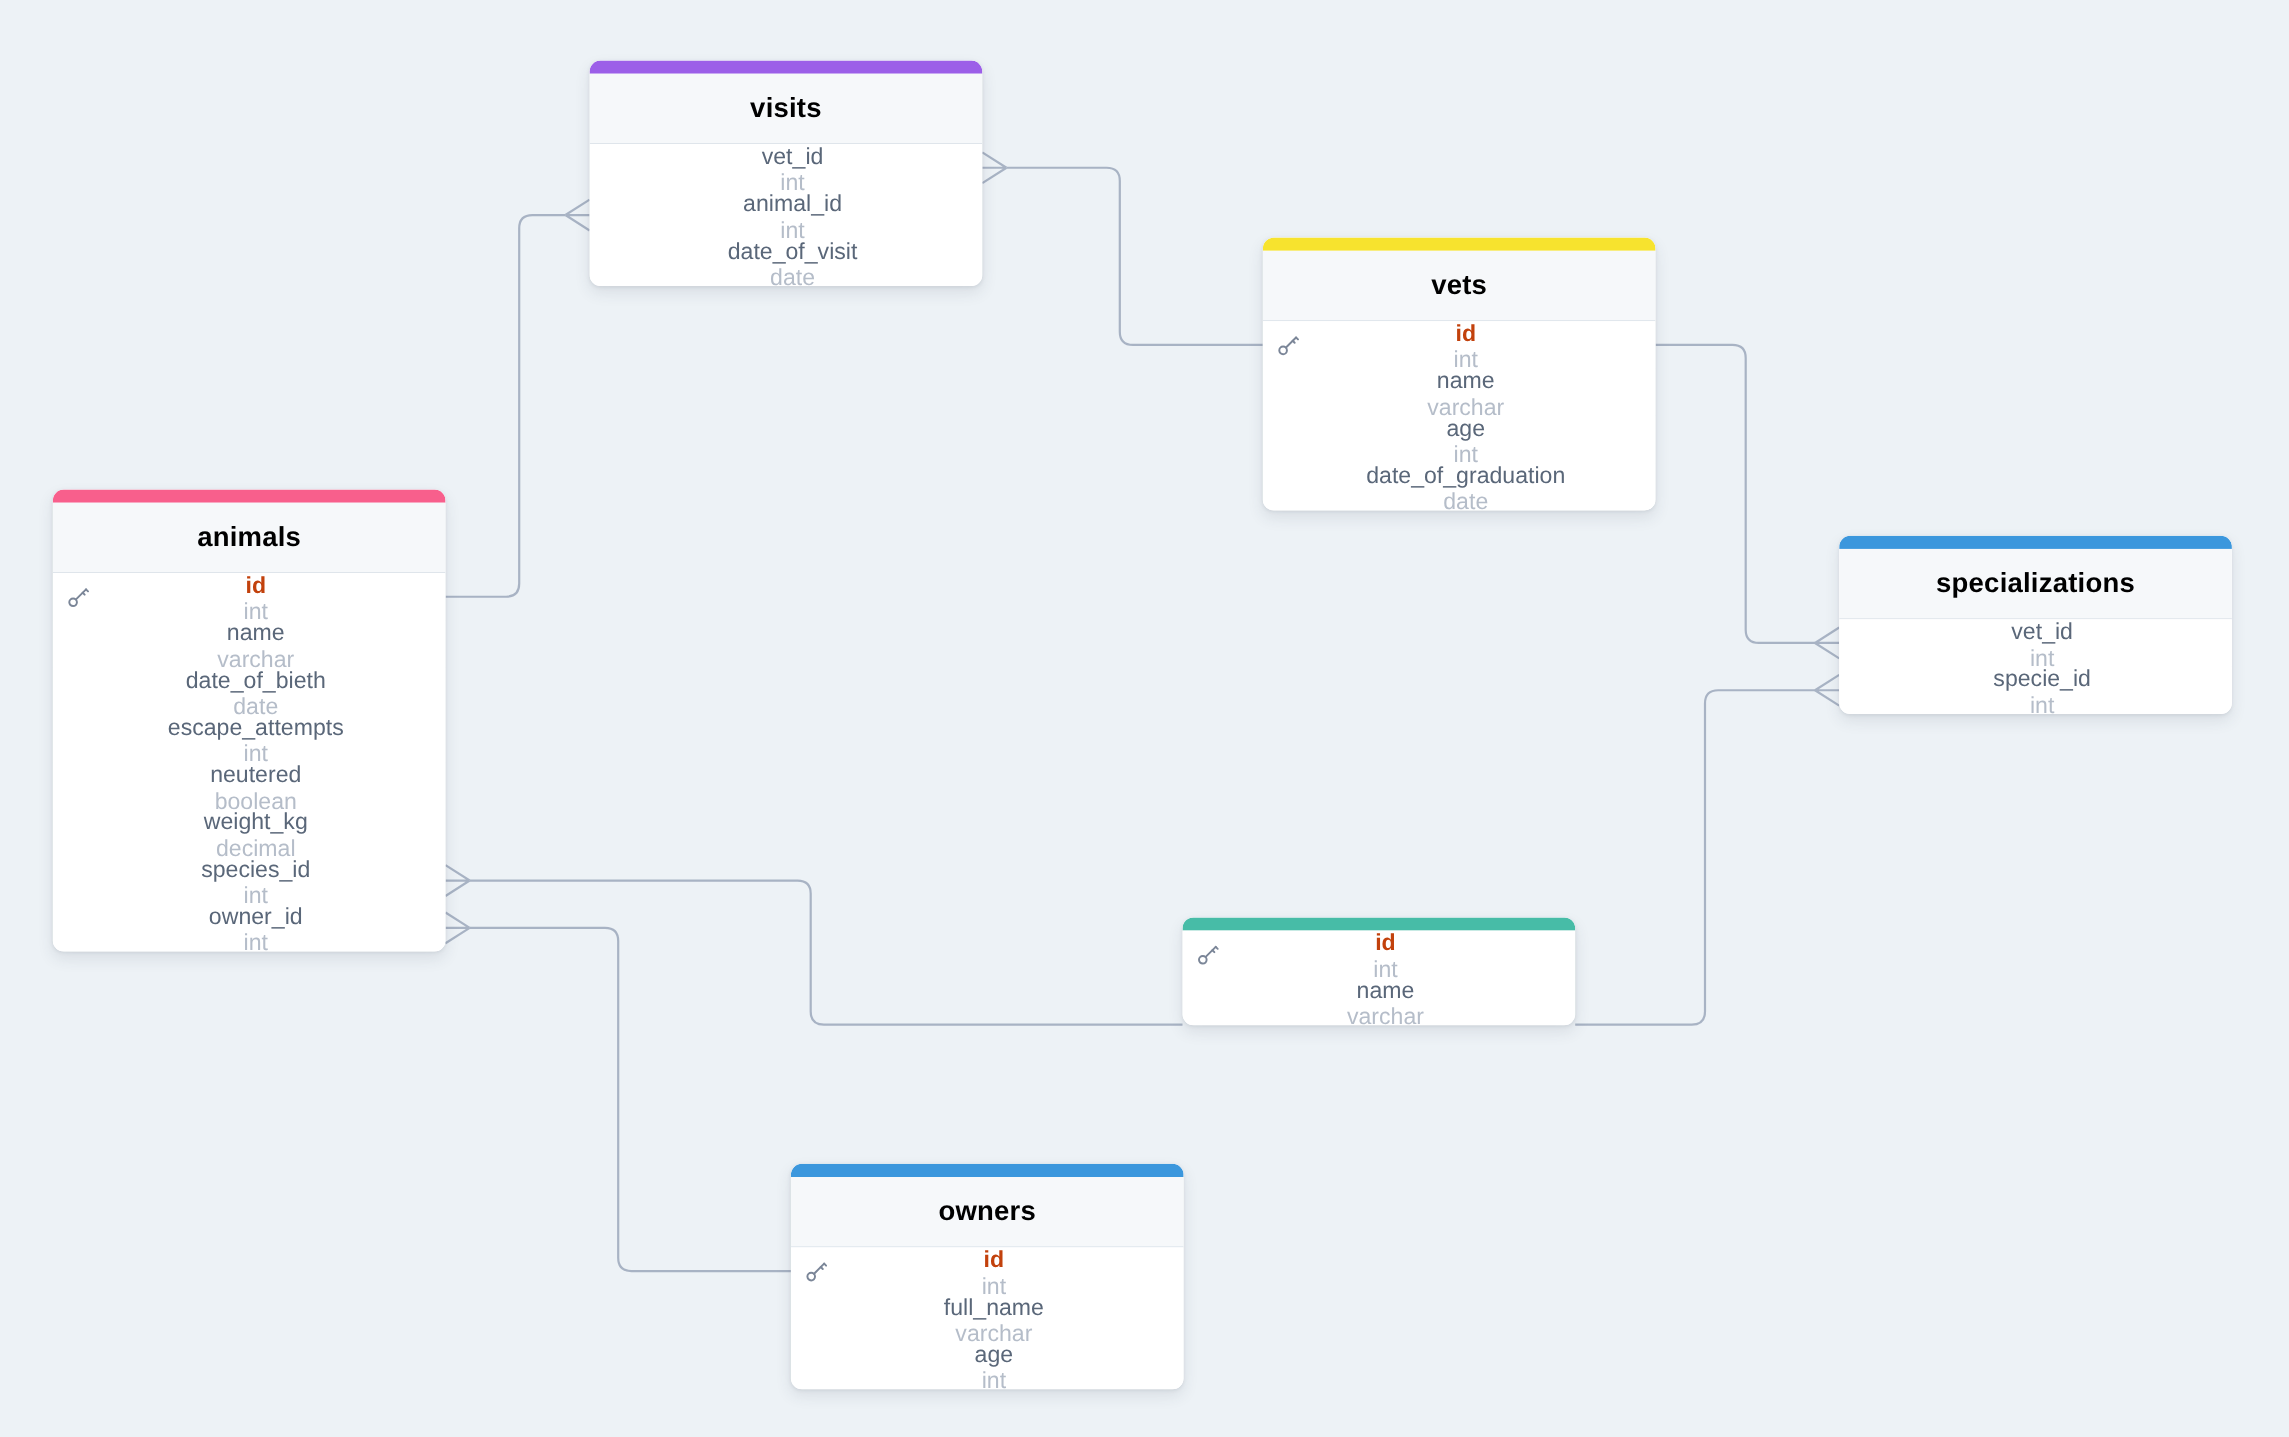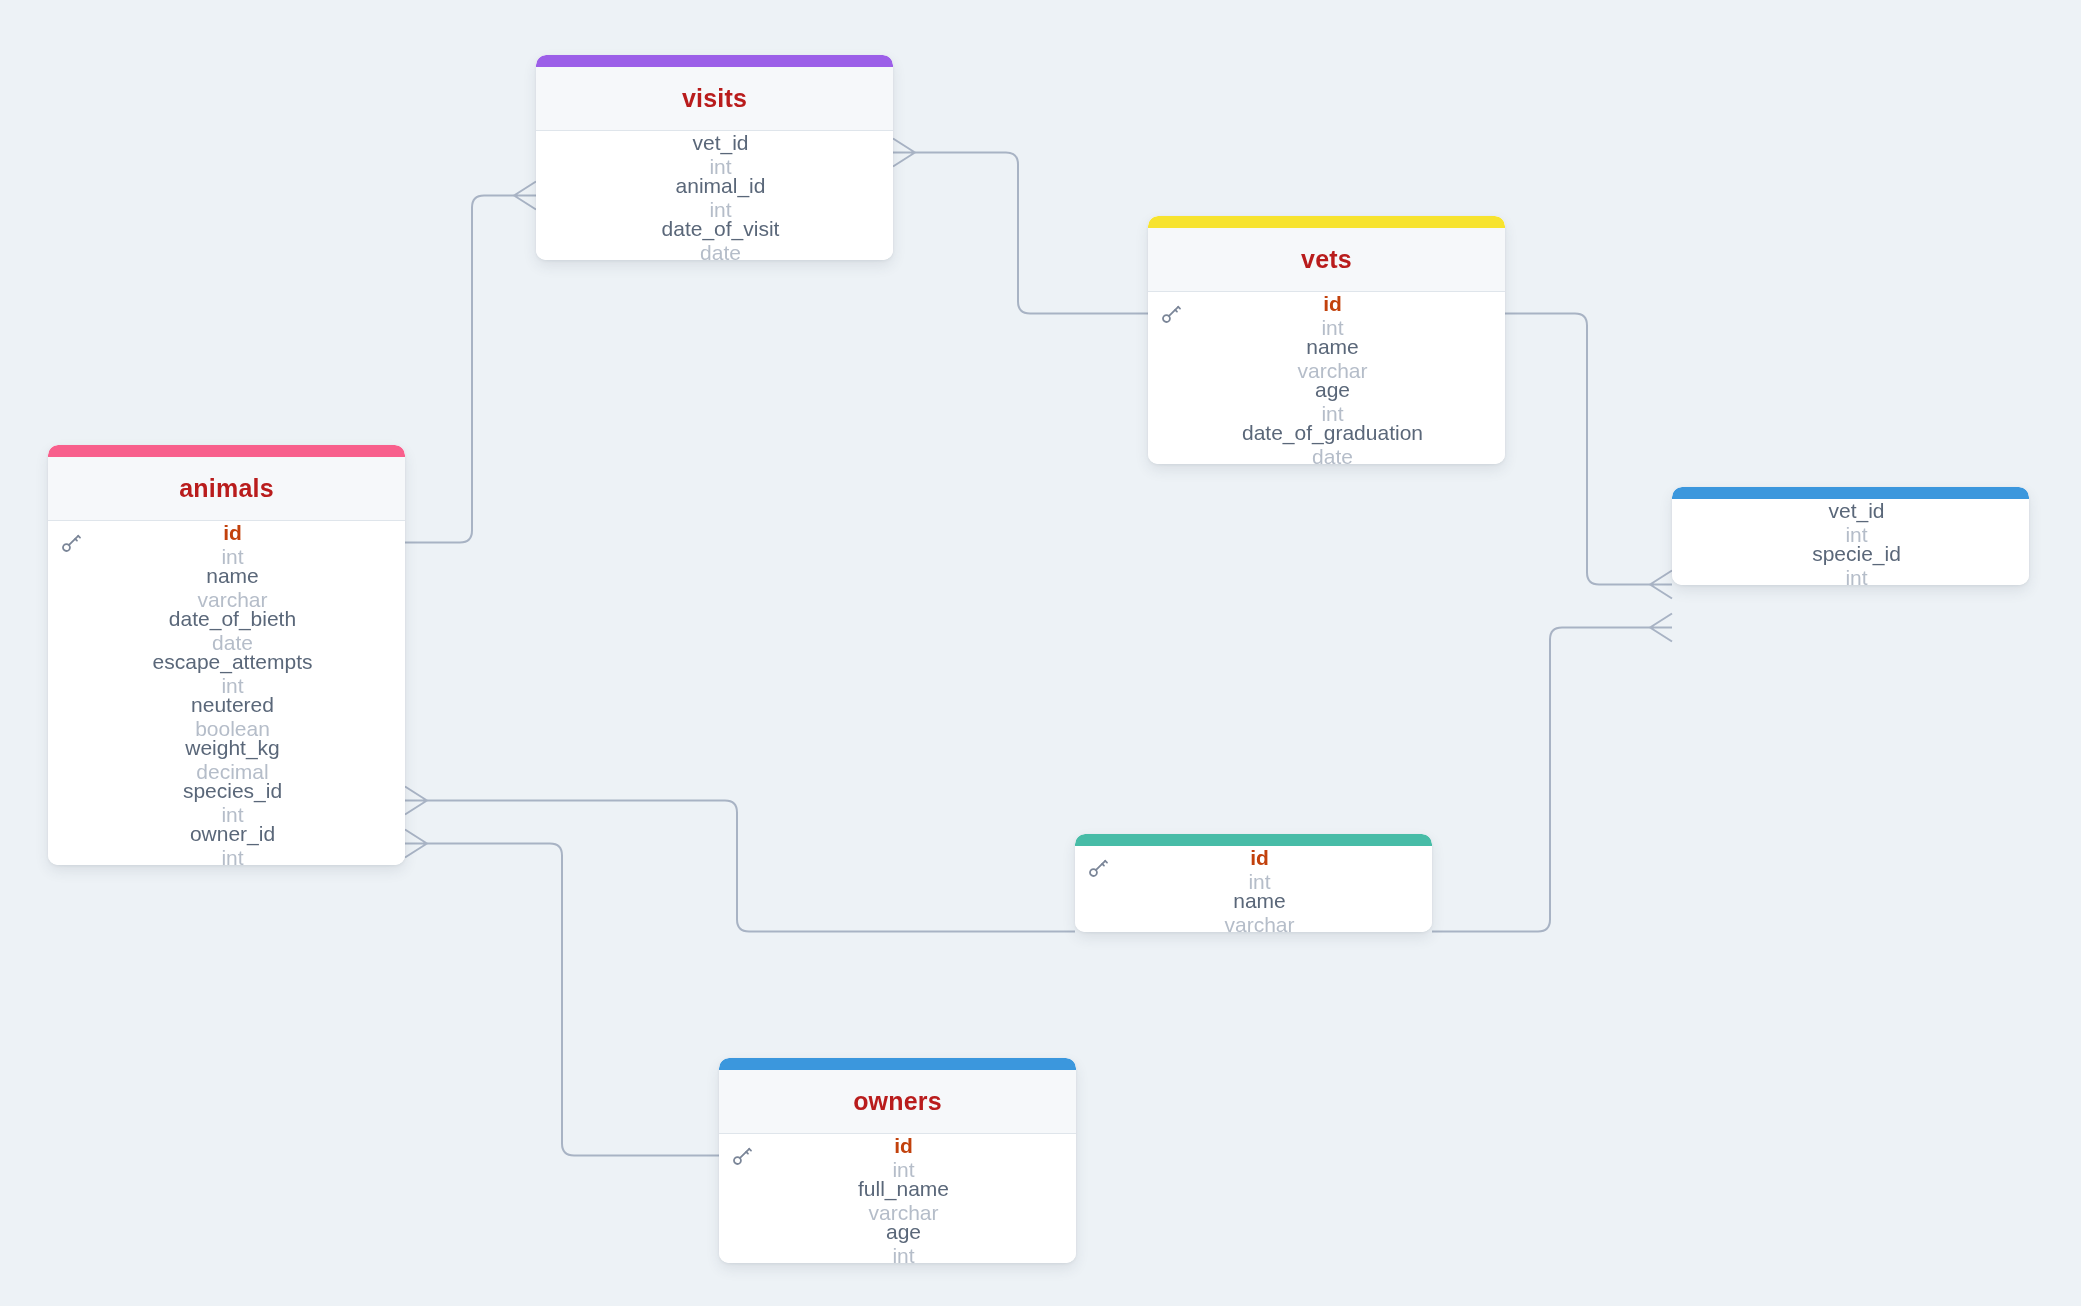--- a/index.html
+++ b/index.html
@@ -41,21 +41,21 @@
     height: 63px;
     background: #f6f8fa;
     border-bottom: 1px solid #dfe5eb;
     display: flex;
     align-items: center;
     justify-content: center;
   }
   .t-title {
     font-size: 25px;
     font-weight: 700;
-    color: #b91c1c;
+    color: #000000;
     letter-spacing: .2px;
   }
   .row {
     position: relative;
     height: 43px;
     display: flex;
     align-items: center;
     justify-content: space-between;
     padding: 0 26px 0 38px;
     background: #ffffff;
@@ -204,20 +204,23 @@
         <span class="f-name">species_id</span>
         <span class="f-type">int</span>
       </div>
       <div class="row">
         <span class="f-name">owner_id</span>
         <span class="f-type">int</span>
       </div>
     </div>
     <div class="card" style="left: 1672px; top: 487px;">
       <div class="accent" style="background: rgb(59, 151, 221);"></div>
+      <div class="t-head">
+        <span class="t-title">specializations</span>
+      </div>
       <div class="row">
         <span class="f-name">vet_id</span>
         <span class="f-type">int</span>
       </div>
       <div class="row">
         <span class="f-name">specie_id</span>
         <span class="f-type">int</span>
       </div>
     </div>
     <div class="card" style="left: 1075px; top: 834px;">

